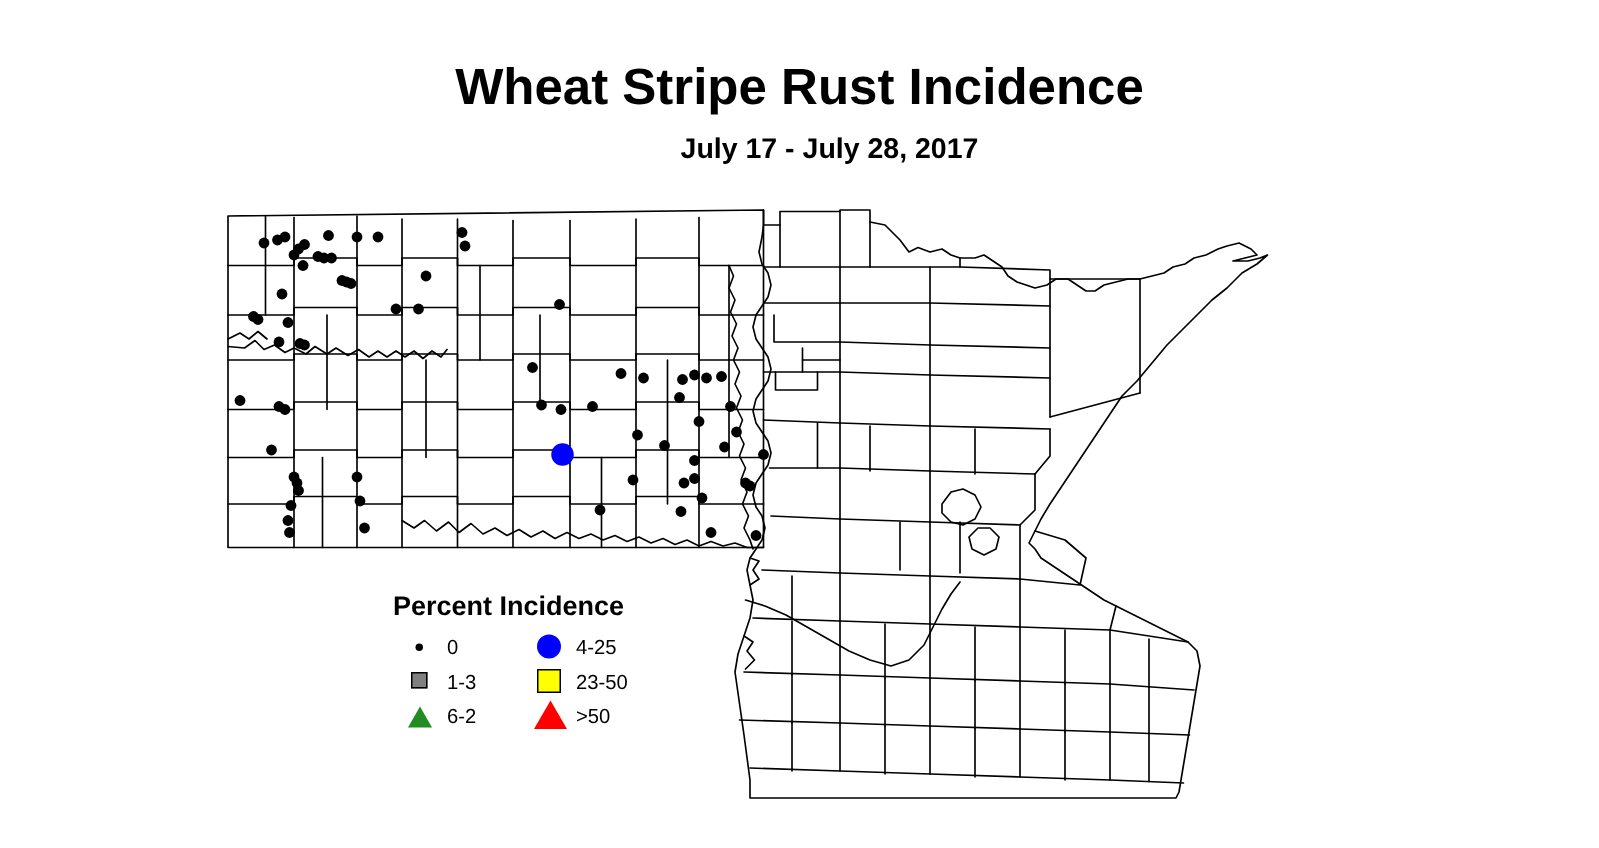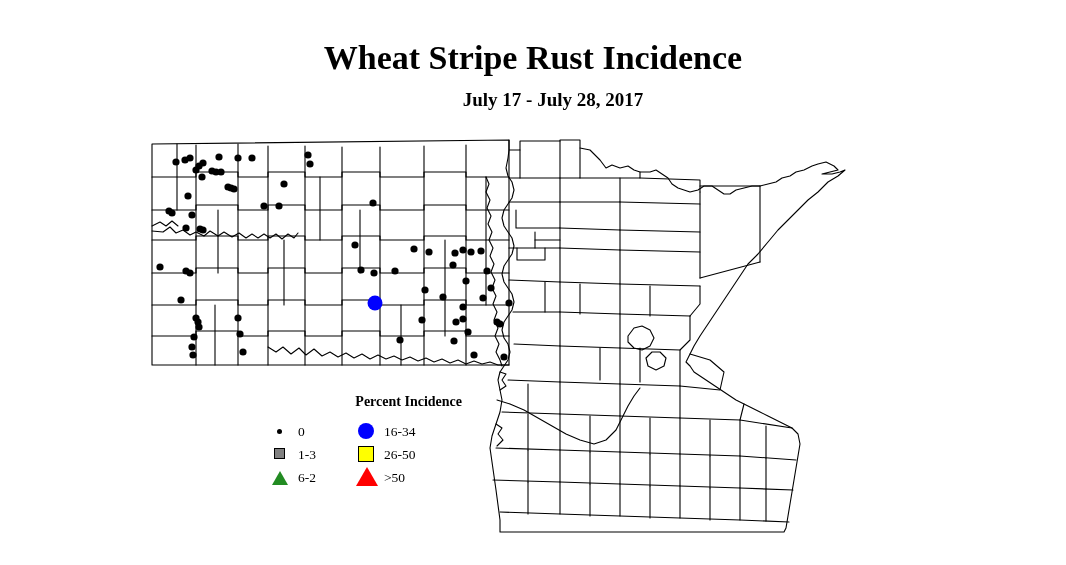--- a/index.html
+++ b/index.html
@@ -15,21 +15,20 @@
     overflow: hidden;
     font-family: "Liberation Sans", sans-serif;
     color: #000000;
   }
   #page {
     position: absolute;
     left: 0; top: 0;
     width: 1004px;
     height: 565px;
     background: #ffffff;
-    font-family: Liberation Serif, serif;
   }
   .title {
     position: absolute;
     left: 0;
     top: 38px;
     width: 1066px;
     text-align: center;
     font-size: 34px;
     font-weight: bold;
     letter-spacing: 0px;
@@ -60,22 +59,22 @@
     left: 262px;
     top: 394px;
     width: 200px;
     height: 100px;
   }
   .legend-title {
     position: absolute;
     left: 0;
     top: 0;
     width: 200px;
-    text-align: right;
-    font-size: 14px;
+    text-align: left;
+    font-size: 18px;
     font-weight: bold;
     white-space: nowrap;
   }
   .legend-col {
     position: absolute;
     top: 27px;
   }
   .legend-col.left { left: 8px; }
   .legend-col.right { left: 94px; }
   .legend-row {
@@ -424,28 +423,28 @@
       </div>
 
     </div>
 
     <div class="legend-col right">
 
       <div class="legend-row">
         <span class="legend-sym">
             <i class="sym-circle"></i>
           </span>
-        <span class="legend-label">16-34</span>
+        <span class="legend-label">4-25</span>
       </div>
 
       <div class="legend-row">
         <span class="legend-sym">
             <i class="sym-square yellow big"></i>
           </span>
-        <span class="legend-label">26-50</span>
+        <span class="legend-label">23-50</span>
       </div>
 
       <div class="legend-row">
         <span class="legend-sym">
             <i class="sym-tri red"></i>
           </span>
         <span class="legend-label">&gt;50</span>
       </div>
 
     </div>

